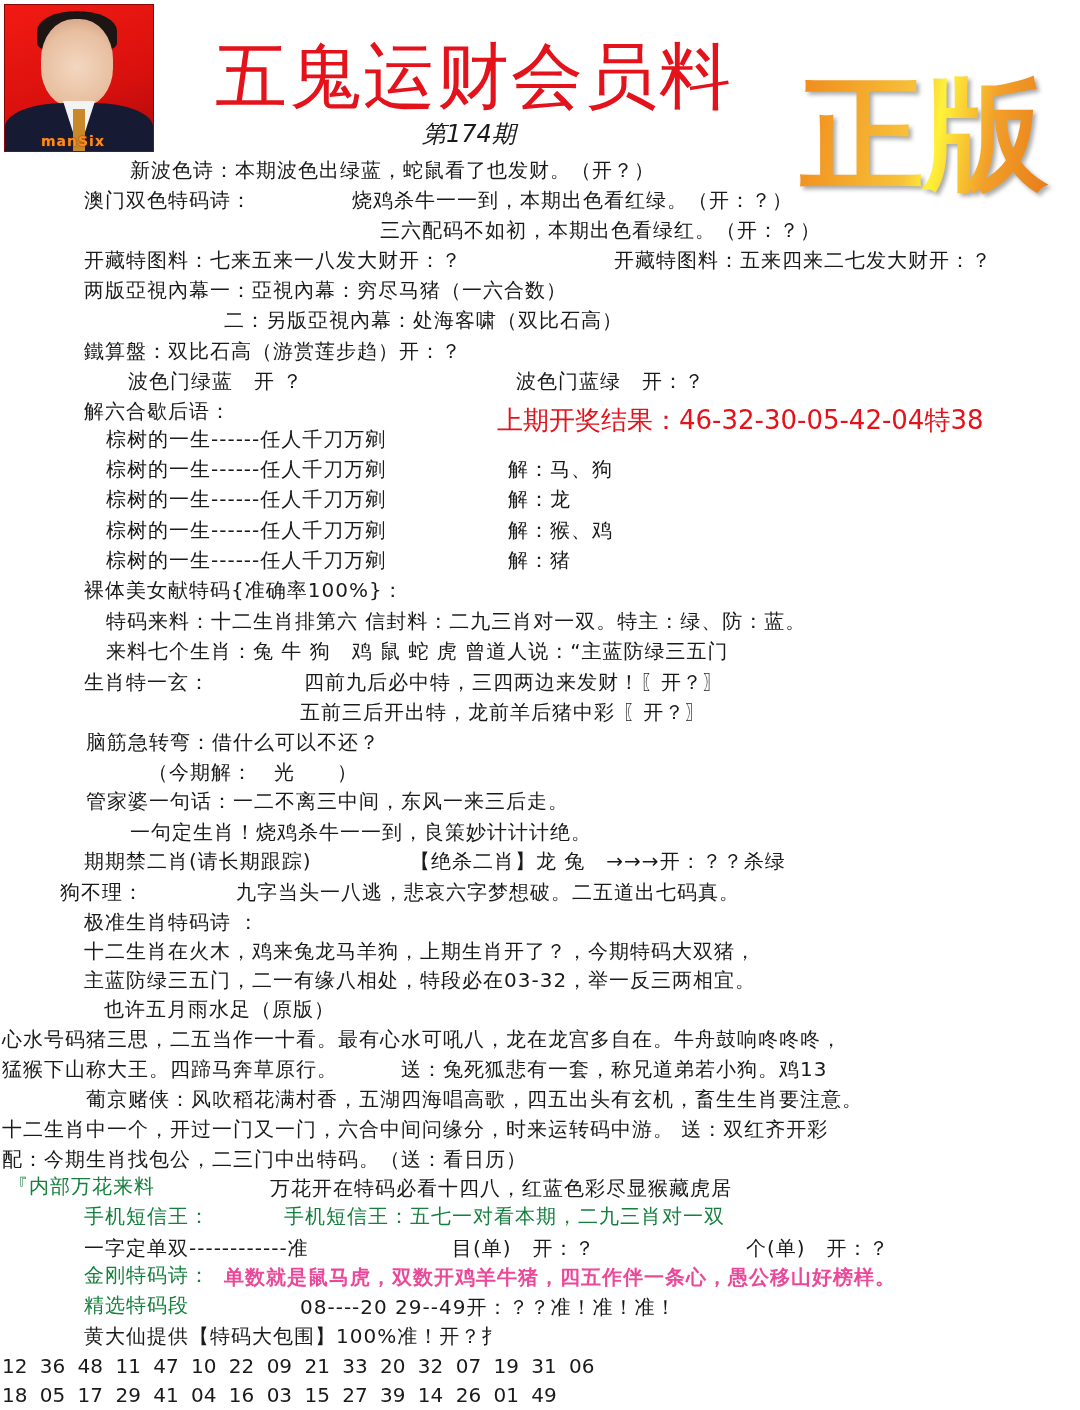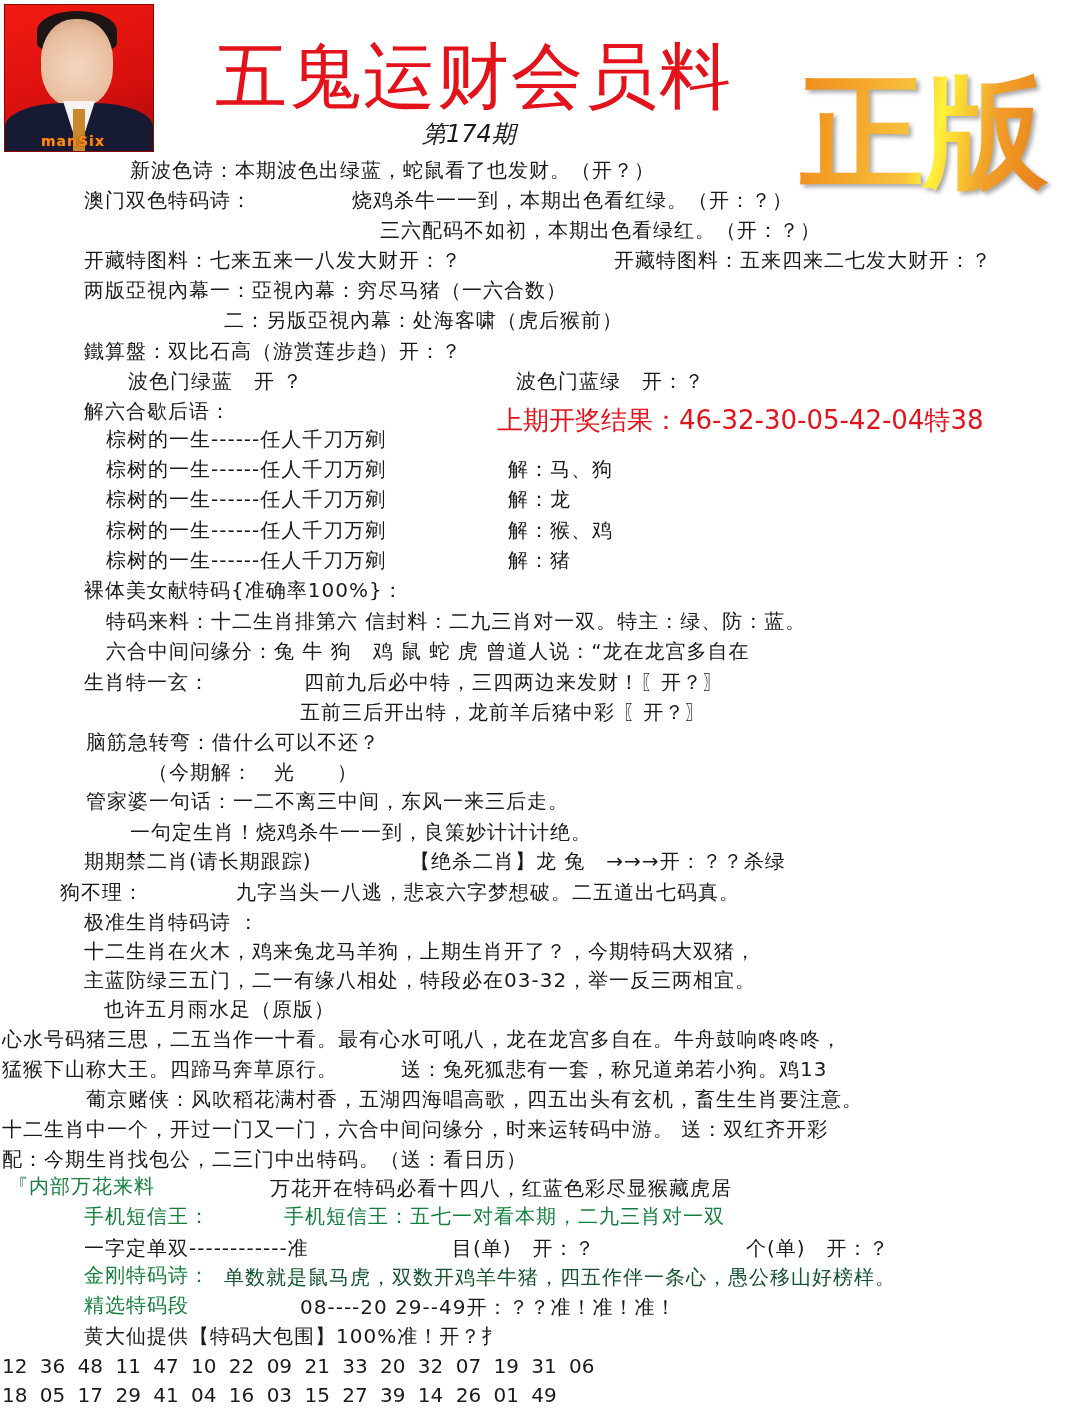--- a/index.html
+++ b/index.html
@@ -4,21 +4,21 @@
 <style>
   html, body { margin: 0; padding: 0; background: #ffffff; }
   body {
     width: 1080px; height: 1410px; position: relative; overflow: hidden;
     font-family: "DejaVu Sans", "Liberation Sans", sans-serif;
     color: #1a1a1a;
   }
   .abs { position: absolute; white-space: pre; line-height: 1; text-align: right; }
   .t { font-size: 20px; letter-spacing: 1px; }
   .red { color: #15803d; font-family: Liberation Mono, monospace; }
-  .blue { color: #14532d; }
+  .blue { color: #ec4899; font-weight: bold; }
   
   .portrait {
     position: absolute; left: 4px; top: 4px; width: 148px; height: 146px;
     background: linear-gradient(160deg, #f21a12 0%, #d8100e 60%, #a80a0a 100%);
     border: 1px solid #8a0606; overflow: hidden;
   }
   .portrait .head {
     position: absolute; left: 36px; top: 14px; width: 72px; height: 88px;
     border-radius: 46% 46% 44% 44%;
     background: radial-gradient(circle at 50% 55%, #f3d7c0 0%, #e8bfa0 60%, #c99478 100%);
@@ -44,21 +44,21 @@
     color: #ff8c1a; letter-spacing: 1px; font-family: "DejaVu Sans", sans-serif;
     text-shadow: 0 0 2px #7a2b00;
   }
   .title {
     position: absolute; left: 215px; top: 40px; font-size: 72px; color: #e4121b;
     letter-spacing: 2px; font-family: "DejaVu Serif", serif; line-height: 1;
   }
   .issue { position: absolute; left: 422px; top: 122px; font-size: 24px; line-height: 1; font-style: italic; }
   .zhengban {
     position: absolute; left: 800px; top: 72px; font-size: 124px; font-weight: bold;
-    font-family: Liberation Serif, serif; line-height: 1;
+    font-family: Liberation Sans, sans-serif; line-height: 1;
     color: #f5a623;
     background: linear-gradient(100deg, #f08a1c 0%, #f8c23a 45%, #fff23a 55%, #f2a02a 75%, #e87c18 100%);
     -webkit-background-clip: text; background-clip: text; -webkit-text-fill-color: transparent;
     filter: drop-shadow(3px 3px 2px #a9a9a9);
   }
   .lastdraw { font-size: 26px; color: #e4121b; letter-spacing: 0; }
   .nums { font-size: 20px; word-spacing: 6px; letter-spacing: 0; }
 </style>
 </head>
 <body>
@@ -75,40 +75,40 @@
 <div class="issue">第174期</div>
 <div class="zhengban">正版</div>
 
 <div class="abs t" style="left:130px;top:160px">新波色诗：本期波色出绿蓝，蛇鼠看了也发财。（开？）</div>
 <div class="abs t" style="left:84px;top:190px">澳门双色特码诗：</div>
 <div class="abs t" style="left:352px;top:190px">烧鸡杀牛一一到，本期出色看红绿。（开：？）</div>
 <div class="abs t" style="left:380px;top:220px">三六配码不如初，本期出色看绿红。（开：？）</div>
 <div class="abs t" style="left:84px;top:250px">开藏特图料：七来五来一八发大财开：？</div>
 <div class="abs t" style="left:614px;top:250px">开藏特图料：五来四来二七发大财开：？</div>
 <div class="abs t" style="left:84px;top:280px">两版亞視內幕一：亞視內幕：穷尽马猪（一六合数）</div>
-<div class="abs t" style="left:224px;top:310px">二：另版亞視內幕：处海客啸（虎后猴前）</div>
+<div class="abs t" style="left:224px;top:310px">二：另版亞視內幕：处海客啸（双比石高）</div>
 <div class="abs t" style="left:84px;top:341px">鐵算盤：双比石高（游赏莲步趋）开：？</div>
 <div class="abs t" style="left:128px;top:371px">波色门绿蓝　开 ？</div>
 <div class="abs t" style="left:516px;top:371px">波色门蓝绿　开：？</div>
 <div class="abs t" style="left:84px;top:401px">解六合歇后语：</div>
 <div class="abs lastdraw" style="left:497px;top:407px">上期开奖结果：46-32-30-05-42-04特38</div>
 
 <div class="abs t" style="left:106px;top:429px">棕树的一生------任人千刀万剜</div>
 <div class="abs t" style="left:106px;top:459px">棕树的一生------任人千刀万剜</div>
 <div class="abs t" style="left:508px;top:459px">解：马、狗</div>
 <div class="abs t" style="left:106px;top:489px">棕树的一生------任人千刀万剜</div>
 <div class="abs t" style="left:508px;top:489px">解：龙</div>
 <div class="abs t" style="left:106px;top:520px">棕树的一生------任人千刀万剜</div>
 <div class="abs t" style="left:508px;top:520px">解：猴、鸡</div>
 <div class="abs t" style="left:106px;top:550px">棕树的一生------任人千刀万剜</div>
 <div class="abs t" style="left:508px;top:550px">解：猪</div>
 
 <div class="abs t" style="left:84px;top:580px">裸体美女献特码{准确率100%}：</div>
 <div class="abs t" style="left:106px;top:611px">特码来料：十二生肖排第六 信封料：二九三肖对一双。特主：绿、防：蓝。</div>
-<div class="abs t" style="left:106px;top:641px">六合中间问缘分：兔 牛 狗　鸡 鼠 蛇 虎 曾道人说：“龙在龙宫多自在</div>
+<div class="abs t" style="left:106px;top:641px">来料七个生肖：兔 牛 狗　鸡 鼠 蛇 虎 曾道人说：“主蓝防绿三五门</div>
 <div class="abs t" style="left:84px;top:672px">生肖特一玄：</div>
 <div class="abs t" style="left:304px;top:672px">四前九后必中特，三四两边来发财！〖开？〗</div>
 <div class="abs t" style="left:300px;top:702px">五前三后开出特，龙前羊后猪中彩 〖开？〗</div>
 <div class="abs t" style="left:86px;top:732px">脑筋急转弯：借什么可以不还？</div>
 <div class="abs t" style="left:148px;top:762px">（今期解：　光　　）</div>
 <div class="abs t" style="left:86px;top:791px">管家婆一句话：一二不离三中间，东风一来三后走。</div>
 <div class="abs t" style="left:130px;top:822px">一句定生肖！烧鸡杀牛一一到，良策妙计计计绝。</div>
 <div class="abs t" style="left:84px;top:851px">期期禁二肖(请长期跟踪)</div>
 <div class="abs t" style="left:410px;top:851px">【绝杀二肖】龙 兔　→→→开：？？杀绿</div>
 <div class="abs t" style="left:60px;top:882px">狗不理：</div>

